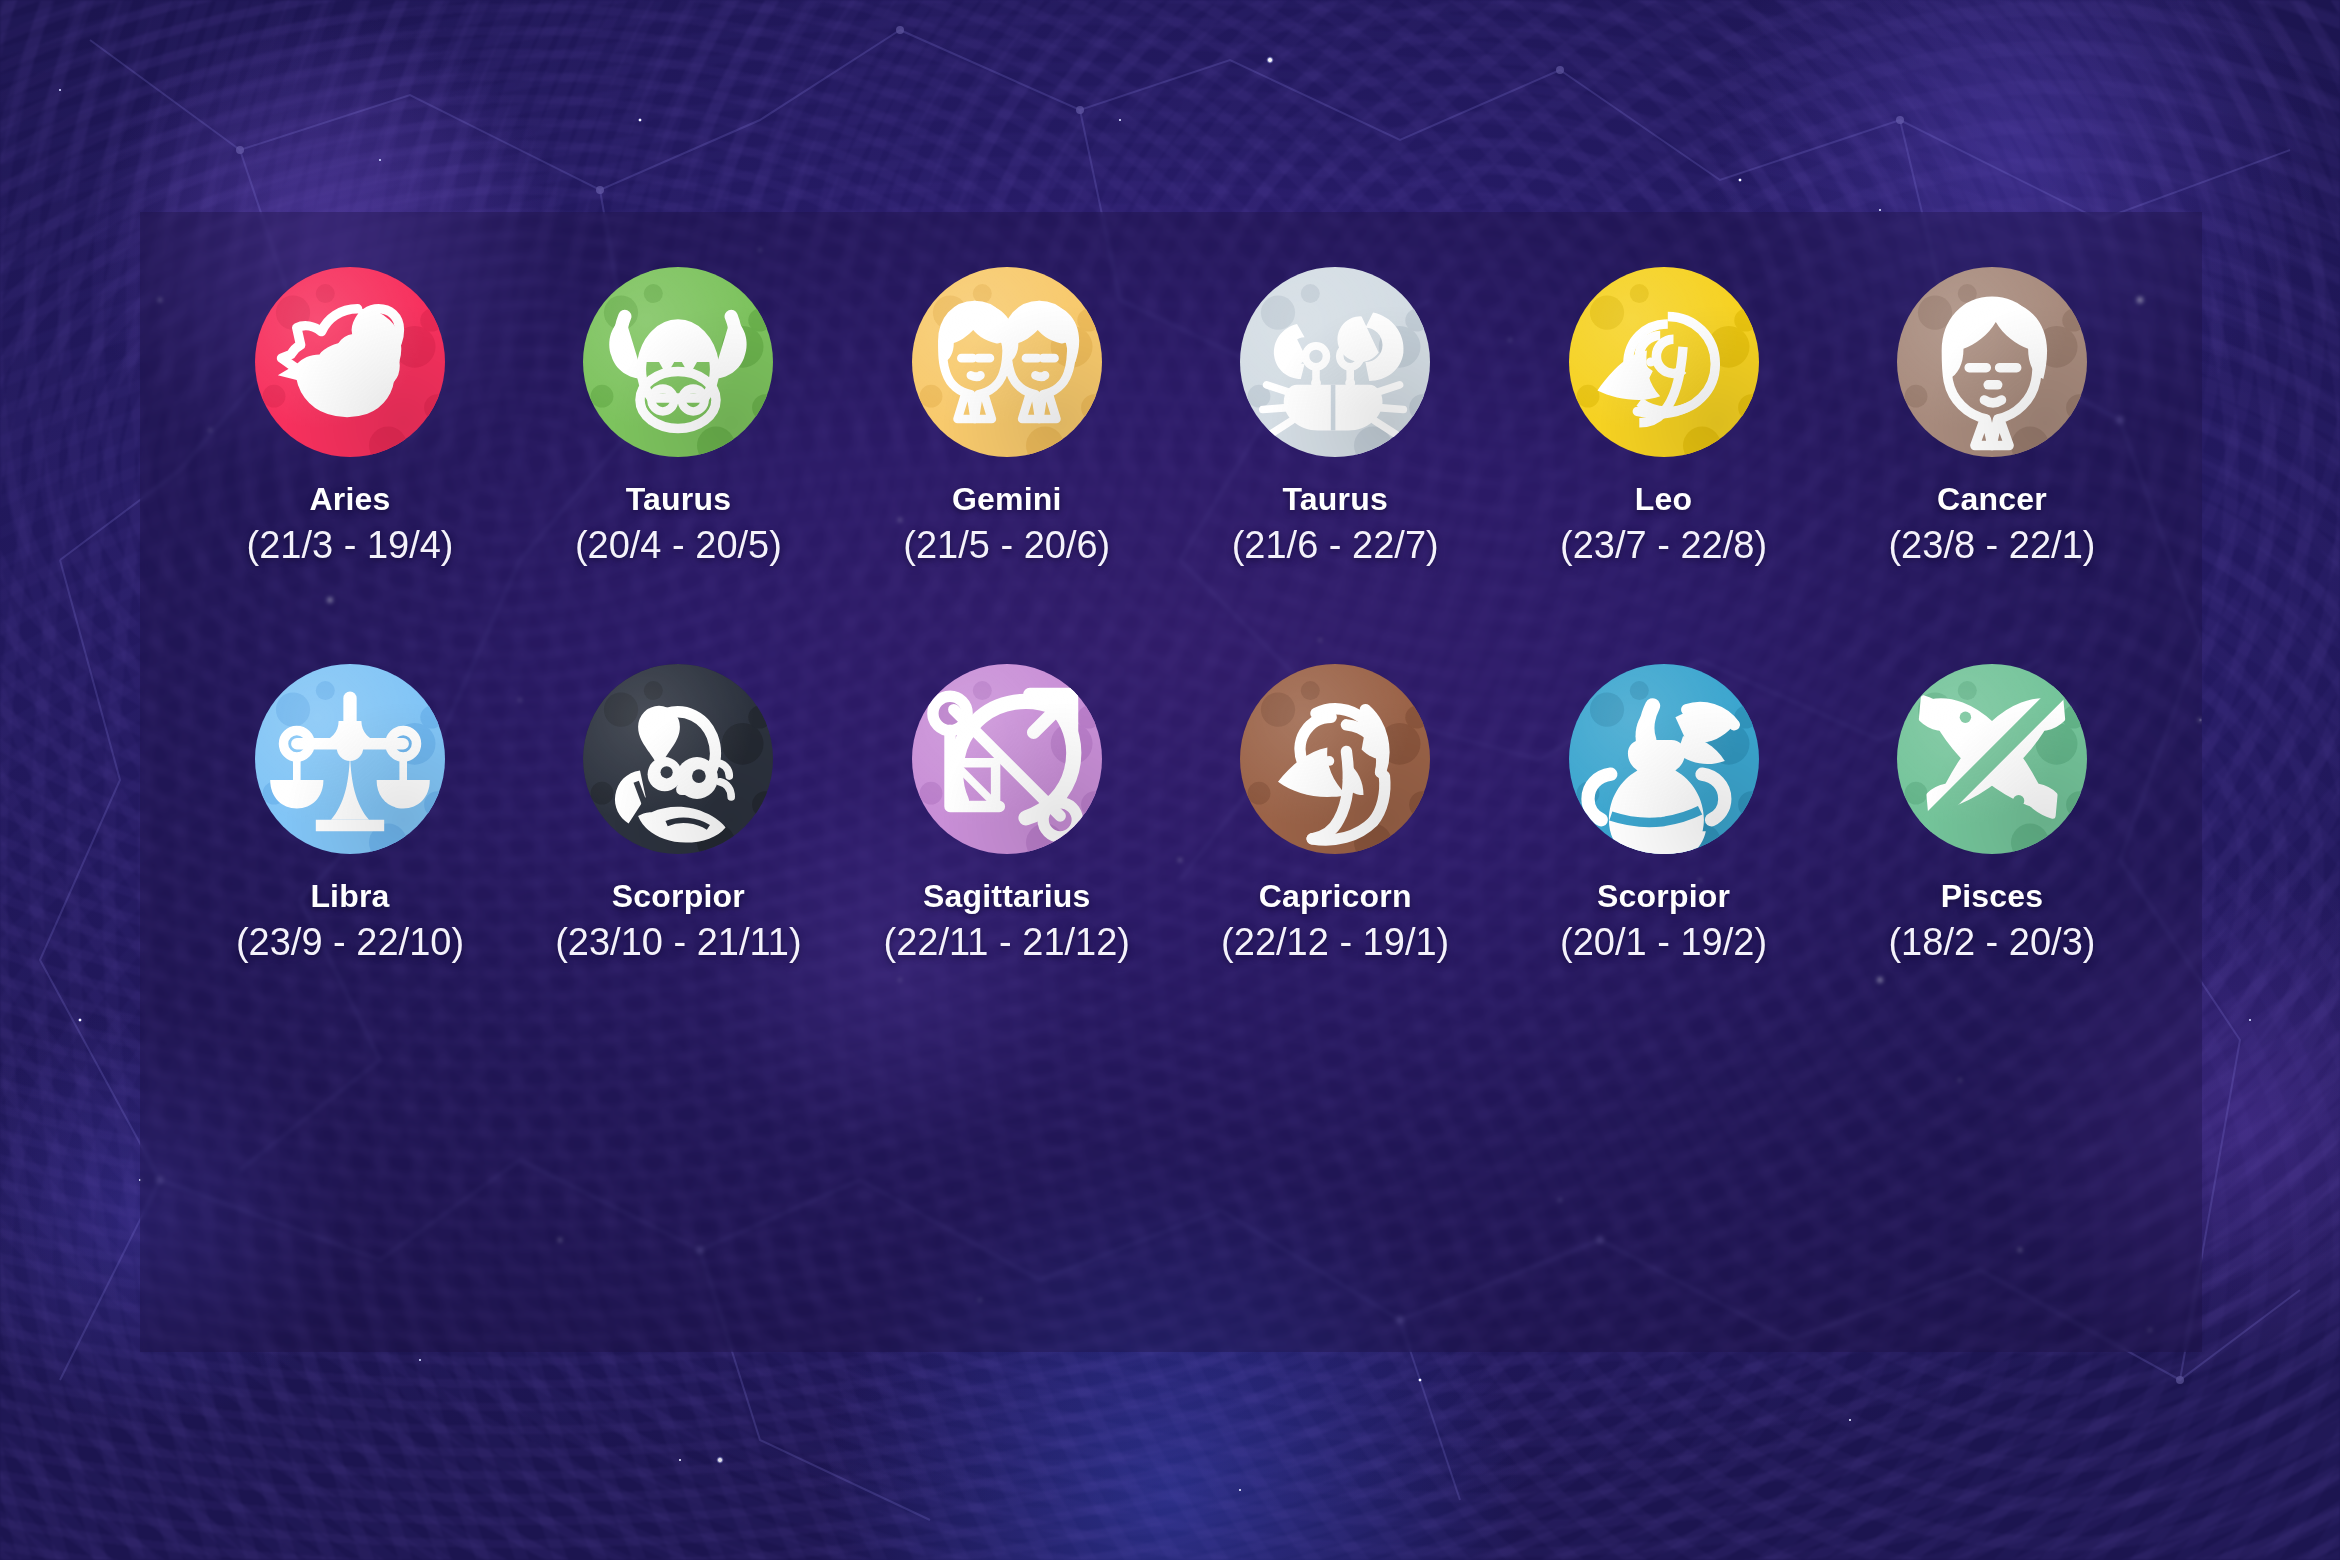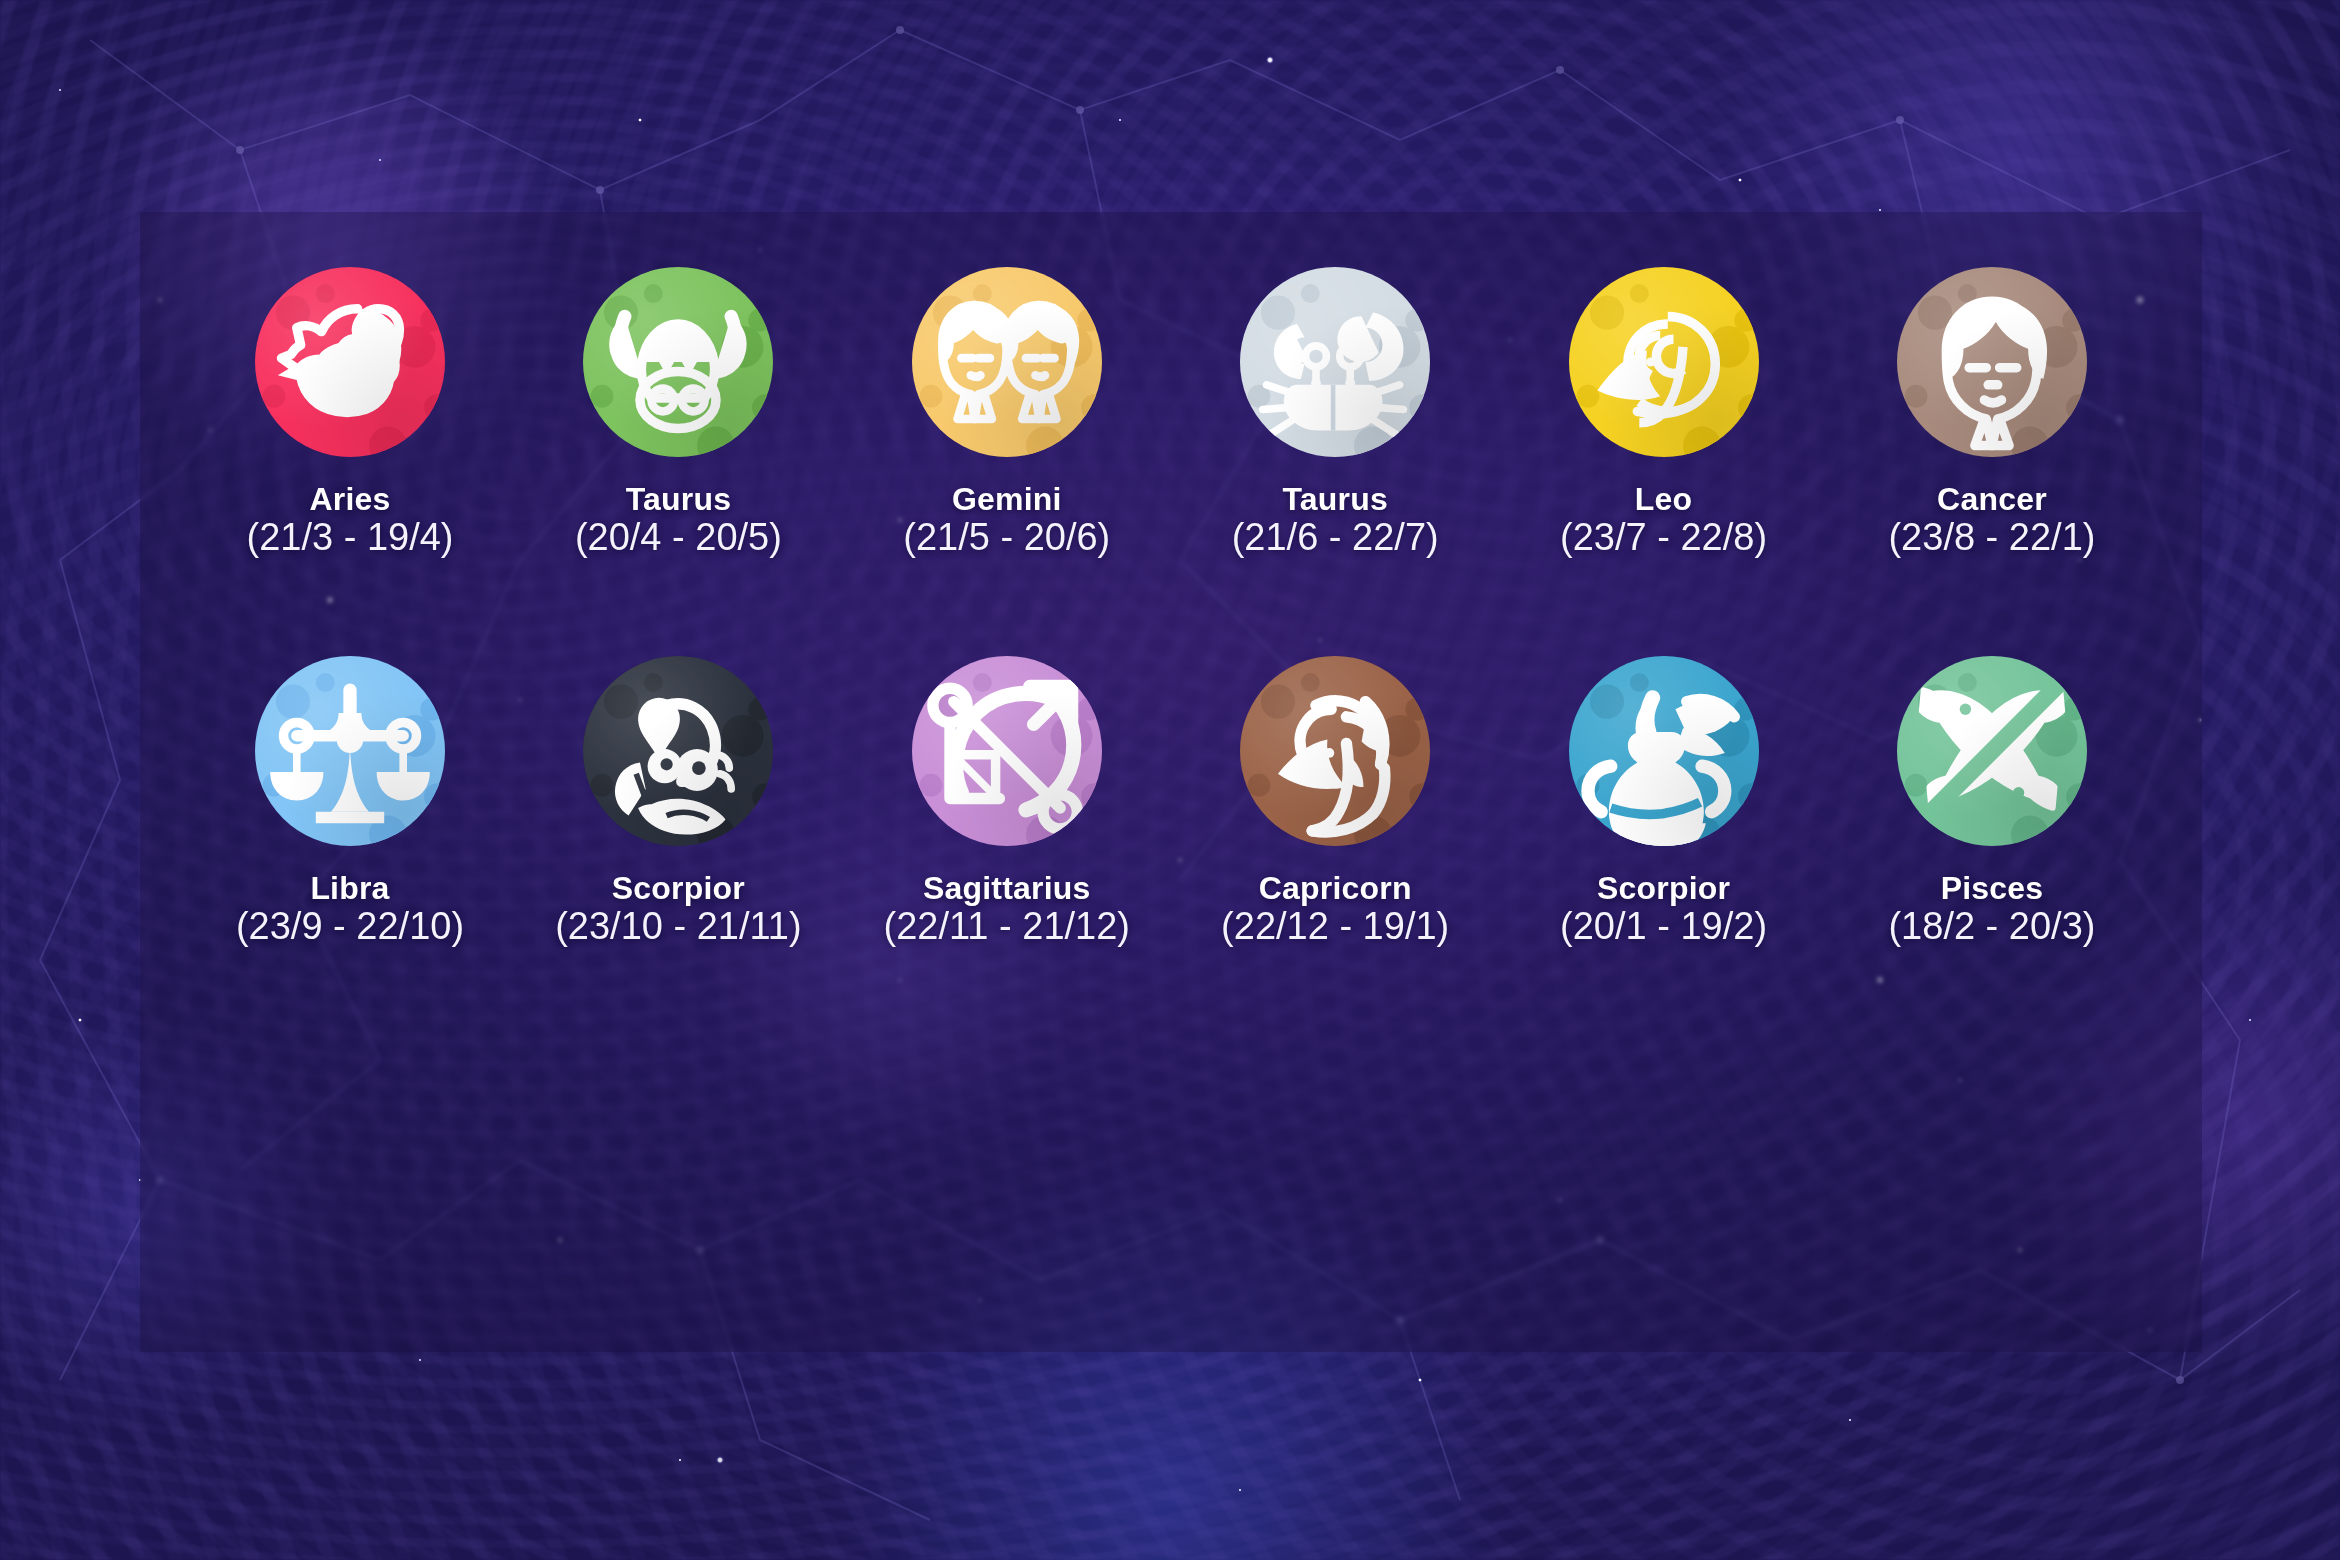--- a/index.html
+++ b/index.html
@@ -158,20 +158,21 @@
     margin-top: 26px;
     font-size: 32px;
     font-weight: bold;
     color: #ffffff;
     letter-spacing: .2px;
     text-shadow: 0 2px 6px rgba(10,4,40,.65);
     white-space: nowrap;
     line-height: 1.05;
   }
   .dates {
+    margin-top: 8px;
     font-size: 38px;
     font-weight: normal;
     color: #f4f2fb;
     text-shadow: 0 2px 6px rgba(10,4,40,.6);
     white-space: nowrap;
     line-height: 1.1;
   }
 </style>
 </head>
 <body>

